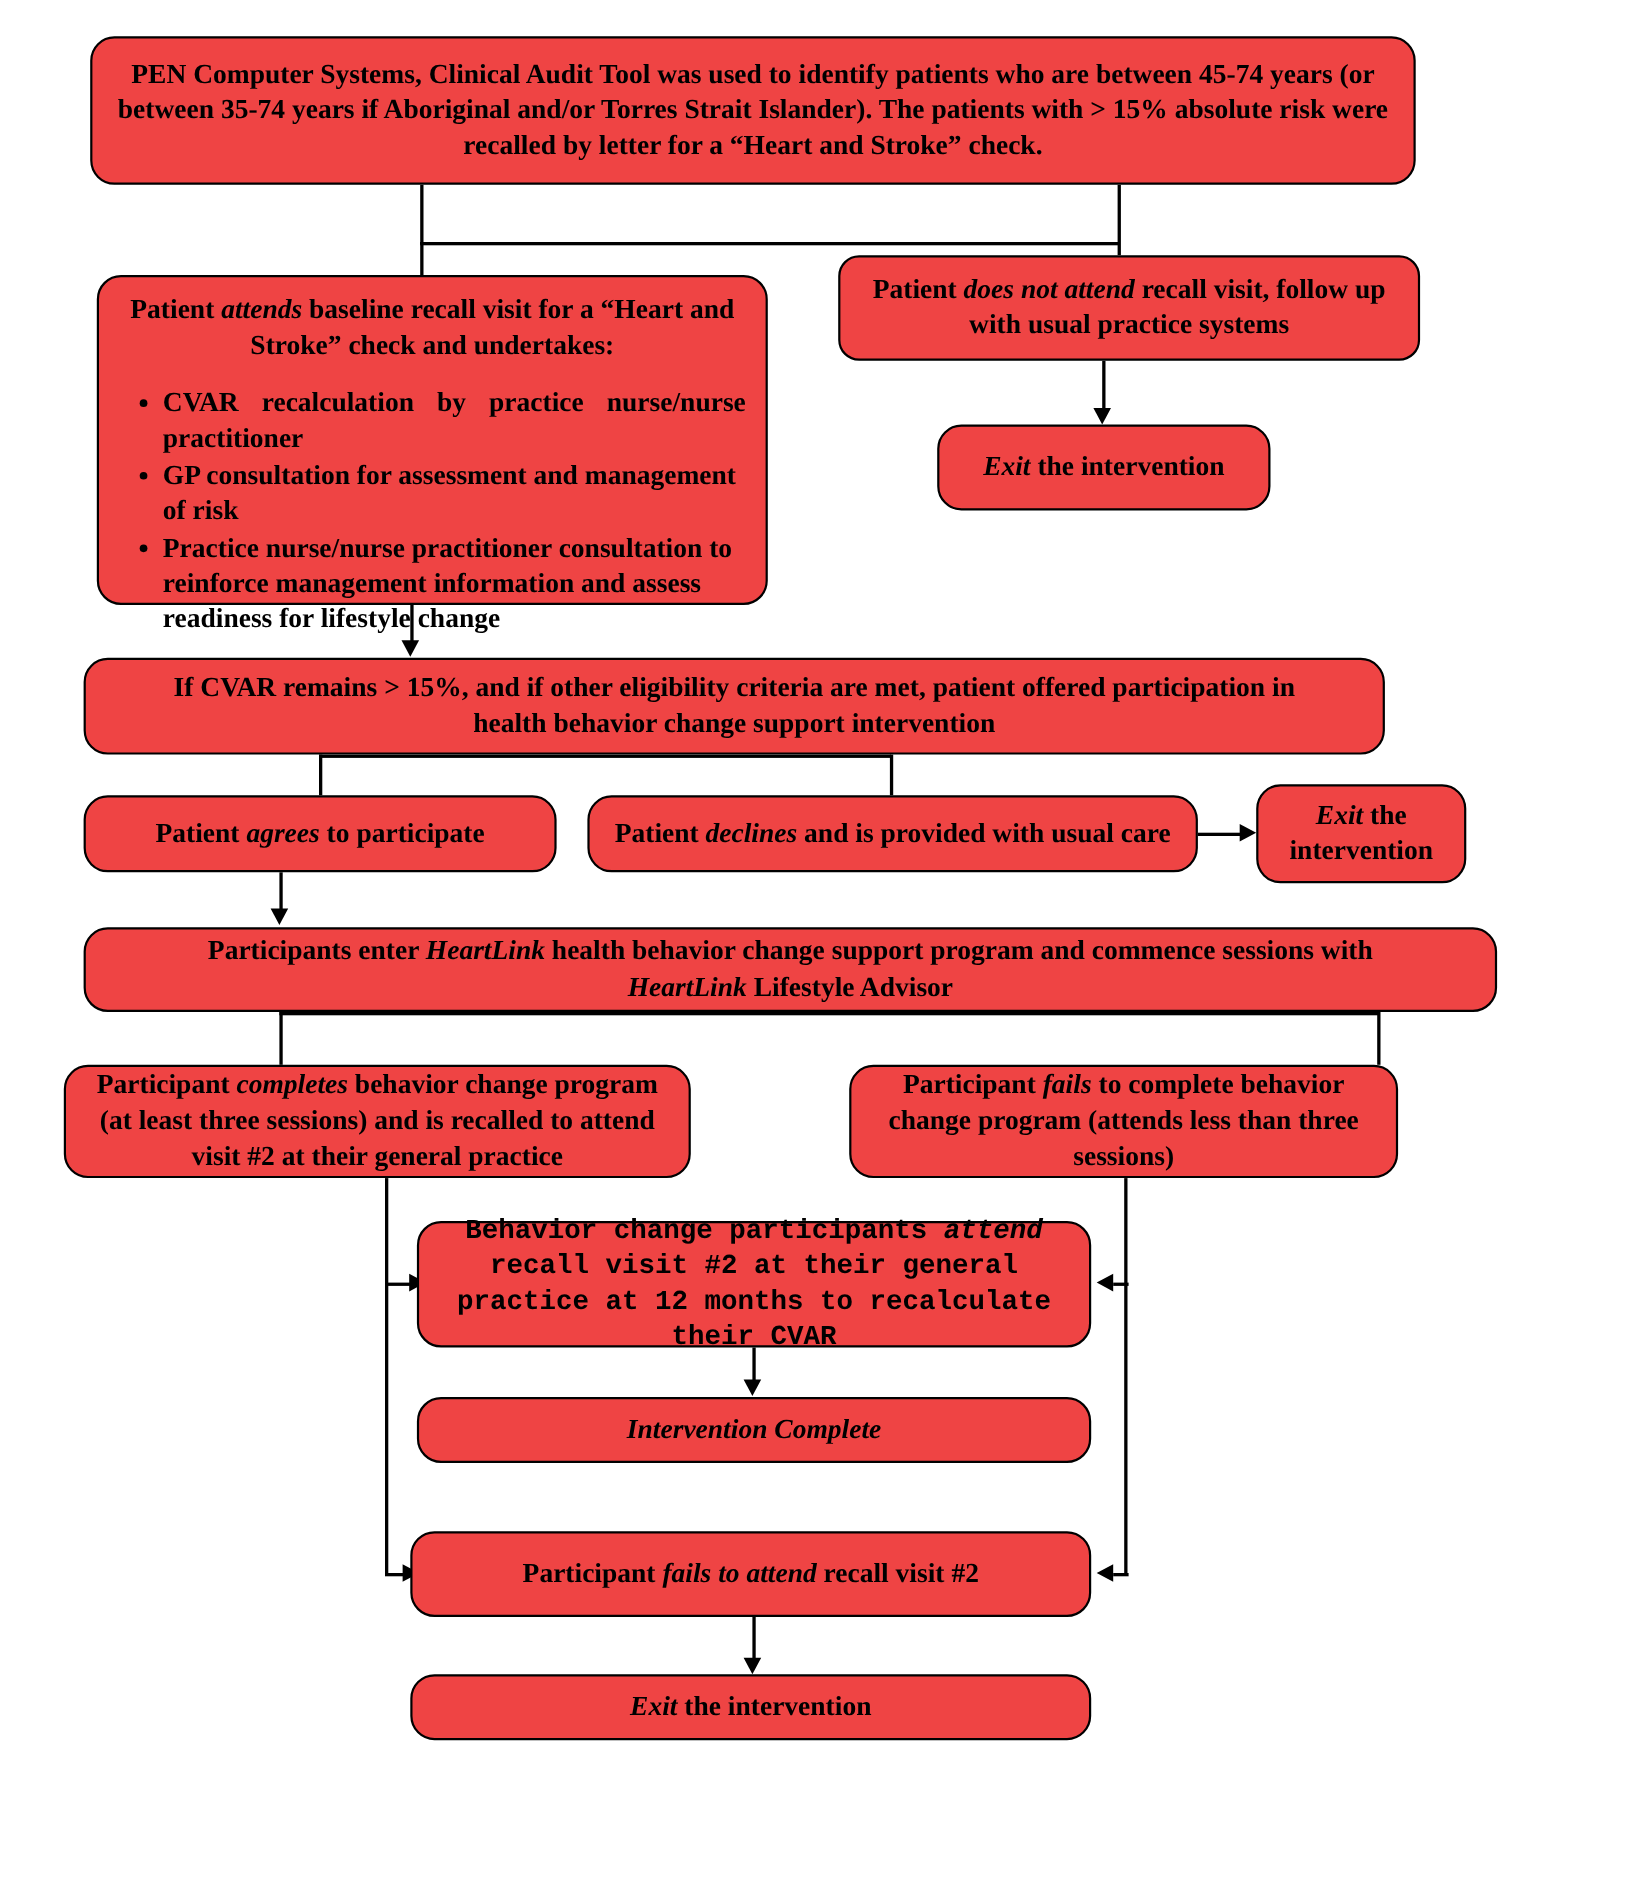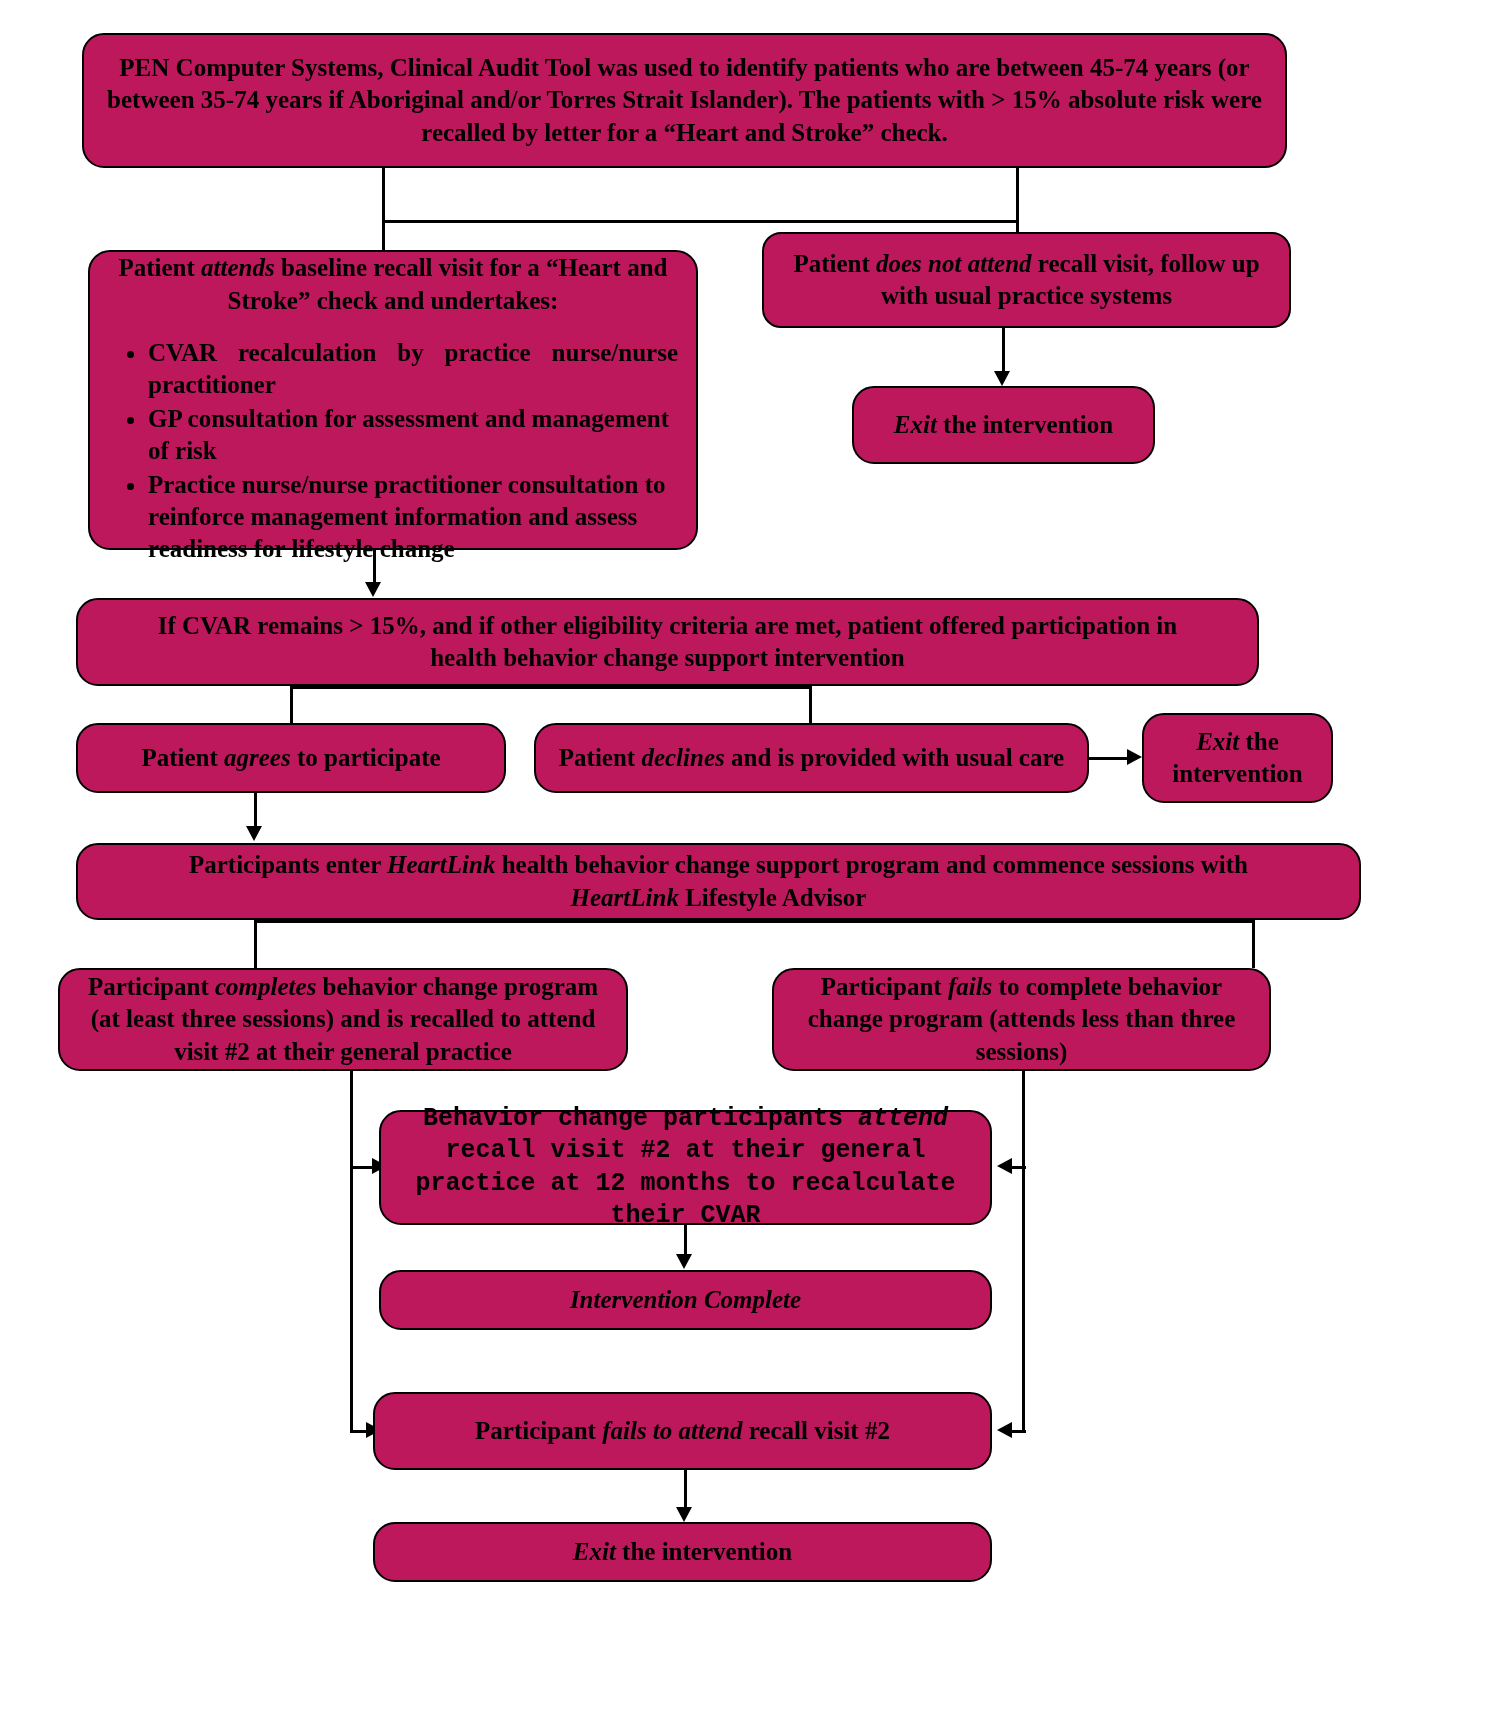--- a/index.html
+++ b/index.html
@@ -14,21 +14,21 @@
     height: 1717px;
     background: #ffffff;
     font-family: "Liberation Serif", "DejaVu Serif", serif;
     overflow: hidden;
   }
   .node {
     position: absolute;
     box-sizing: border-box;
     border: 2.5px solid #000000;
     border-radius: 22px;
-    background: #be185d;
+    background: #ef4444;
     display: flex;
     flex-direction: column;
     justify-content: center;
     align-items: center;
     font-weight: bold;
     color: #000000;
     text-align: center;
     line-height: 1.30;
     z-index: 3;
   }
@@ -83,21 +83,21 @@
     position: absolute;
     width: 0; height: 0;
     border-top: 8.5px solid transparent;
     border-bottom: 8.5px solid transparent;
     border-right: 15px solid #000000;
     z-index: 2;
   }
 
   
   #n-screening   { left: 82px;  top: 33px;   width: 1205px; height: 135px; font-size: 25px; }
-  #n-attends     { left: 88px;  top: 250px;  width: 610px;  height: 300px; font-size: 25px; align-items: stretch; justify-content: flex-start; }
+  #n-attends     { left: 88px;  top: 250px;  width: 610px;  height: 300px; font-size: 25px; align-items: stretch; justify-content: flex-start; padding-top: 14px; }
   #n-notattend   { left: 762px; top: 232px;  width: 529px;  height: 96px;  font-size: 25px; border-radius: 19px; }
   #n-exit1       { left: 852px; top: 386px;  width: 303px;  height: 78px;  font-size: 25px; }
   #n-cvar        { left: 76px;  top: 598px;  width: 1183px; height: 88px;  font-size: 25px; }
   #n-agrees      { left: 76px;  top: 723px;  width: 430px;  height: 70px;  font-size: 25px; }
   #n-declines    { left: 534px; top: 723px;  width: 555px;  height: 70px;  font-size: 25px; }
   #n-exit2       { left: 1142px;top: 713px;  width: 191px;  height: 90px;  font-size: 25px; }
   #n-heartlink   { left: 76px;  top: 843px;  width: 1285px; height: 77px;  font-size: 25px; }
   #n-completes   { left: 58px;  top: 968px;  width: 570px;  height: 103px; font-size: 25px; }
   #n-fails       { left: 772px; top: 968px;  width: 499px;  height: 103px; font-size: 25px; }
   #n-attendv2    { left: 379px; top: 1110px; width: 613px;  height: 115px; font-size: 25px; font-family: Liberation Mono, monospace; }

